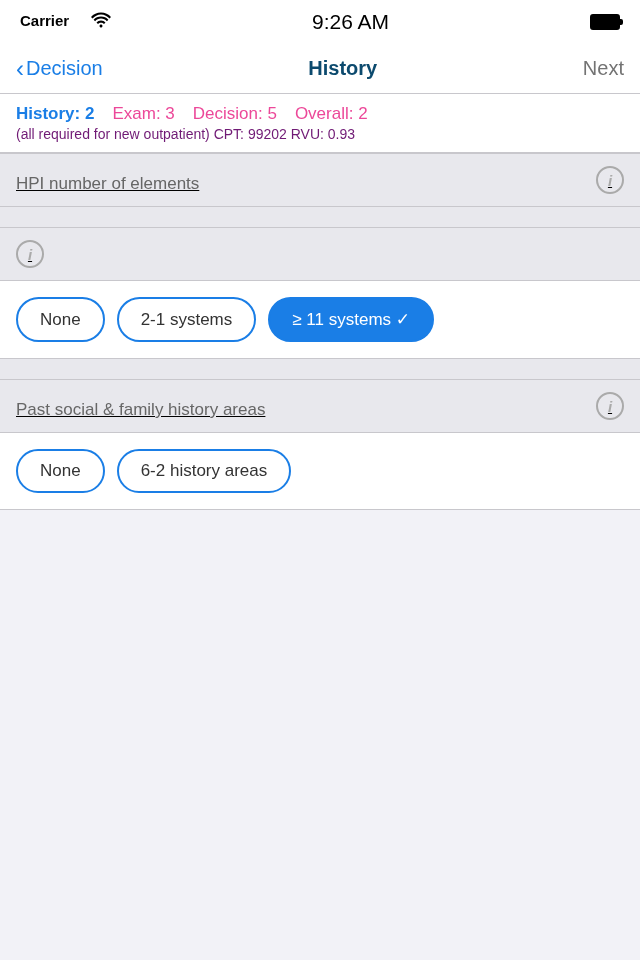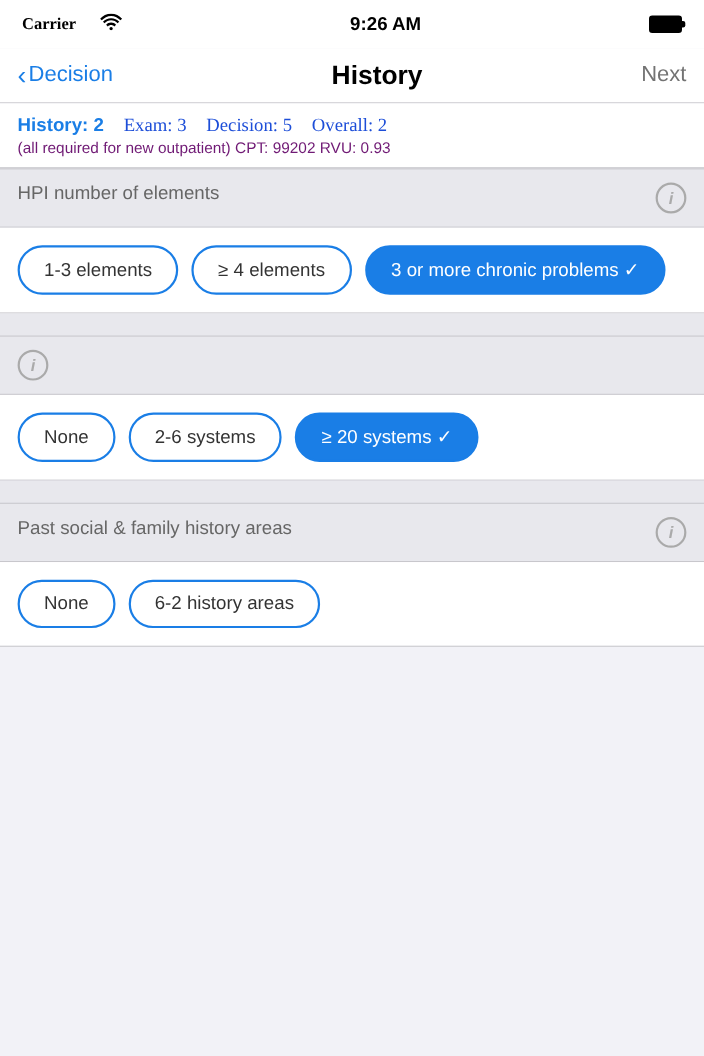--- a/index.html
+++ b/index.html
@@ -17,21 +17,21 @@
       background: #fff;
       height: 44px;
       display: flex;
       align-items: center;
       justify-content: space-between;
       padding: 0 20px;
       font-size: 17px;
       font-weight: 600;
     }
     .status-carrier { font-size: 15px; font-weight: 600; }
-    .status-time { font-size: 17px; font-weight: 700; }
+    .status-time { font-size: 21px; font-weight: 400; }
     .status-battery {
       width: 30px;
       height: 16px;
       border: 2px solid #000;
       border-radius: 3px;
       position: relative;
       background: #000;
     }
     .status-battery::after {
       content: '';
@@ -63,23 +63,23 @@
       text-decoration: none;
       cursor: pointer;
     }
     .nav-back-chevron {
       font-size: 24px;
       margin-right: 2px;
       color: #1a7ee6;
       font-weight: 300;
     }
     .nav-title {
-      font-size: 24px;
+      font-size: 20px;
       font-weight: 700;
-      color: #000000;
+      color: #0c4a6e;
     }
     .nav-next {
       color: #737373;
       font-size: 20px;
       font-weight: 400;
       cursor: pointer;
     }
 
     
     .summary-bar {
@@ -91,39 +91,39 @@
       display: flex;
       align-items: center;
       gap: 18px;
       font-size: 17px;
     }
     .summary-label {
       color: #1a7ee6;
       font-weight: 600;
     }
     .summary-item {
-      color: #1d4ed8;
-      font-weight: 400;
-      font-family: Liberation Serif, serif;
+      color: #ec4899;
+      font-weight: 400;
     }
     .summary-row2 {
       font-size: 14px;
       color: #701a75;
       margin-top: 2px;
     }
 
     
     .section-header {
       background: #e8e8ed;
       padding: 12px 16px;
       display: flex;
-      align-items: flex-start;
+      align-items: flex-end;
       justify-content: space-between;
       border-top: 1px solid #c8c7cc;
       border-bottom: 1px solid #c8c7cc;
+      text-decoration: underline;
     }
     .section-title {
       font-size: 17px;
       color: #666;
       font-weight: 400;
     }
     .info-icon {
       width: 28px;
       height: 28px;
       border-radius: 50%;
@@ -171,21 +171,21 @@
 
     .spacer {
       height: 20px;
       background: #e8e8ed;
     }
   </style>
 </head>
 <body>
 
 <div class="status-bar">
-  <div style="display:flex; align-items:center; gap:22px;font-family:Liberation Serif, serif;">
+  <div style="display:flex; align-items:flex-start; gap:22px;">
     <span class="status-carrier">Carrier</span>
     <span>
       <svg width="20" height="16" viewBox="0 0 20 16">
         <path d="M10 12.5c-.8 0-1.5.7-1.5 1.5s.7 1.5 1.5 1.5 1.5-.7 1.5-1.5-.7-1.5-1.5-1.5z" fill="#000"></path>
         <path d="M10 8.5c-1.8 0-3.4.8-4.5 2l1.5 1.5c.8-.8 1.9-1.3 3-1.3s2.2.5 3 1.3l1.5-1.5C13.4 9.3 11.8 8.5 10 8.5z" fill="#000"></path>
         <path d="M10 4.5C7.1 4.5 4.5 5.7 2.6 7.7l1.5 1.5C5.6 7.5 7.7 6.5 10 6.5s4.4 1 5.9 2.7l1.5-1.5C15.5 5.7 12.9 4.5 10 4.5z" fill="#000"></path>
         <path d="M10 .5C6 .5 2.4 2.2 0 5l1.5 1.5C3.6 4.2 6.6 2.5 10 2.5s6.4 1.7 8.5 4l1.5-1.5C17.6 2.2 14 .5 10 .5z" fill="#000"></path>
       </svg>
     </span>
   </div>
@@ -212,43 +212,35 @@
   <div class="summary-row2">(all required for new outpatient)   CPT: 99202  RVU: 0.93</div>
 </div>
 
 <div>
   <div class="section-header">
     <span class="section-title">HPI number of elements</span>
     <div class="info-icon">
       <span>i</span>
     </div>
   </div>
-  <div class="button-group">
-    <button class="option-btn unselected">1-3 elements</button>
-    <button class="option-btn unselected">≥ 4 elements</button>
-    <button class="option-btn selected">
-      <span>3 or more chronic problems</span>
-      <span> ✓</span>
-    </button>
-  </div>
 </div>
 
 <div class="spacer"></div>
 
 <div>
   <div class="section-header">
     <div class="info-icon">
       <span>i</span>
     </div>
   </div>
   <div class="button-group">
     <button class="option-btn unselected">None</button>
-    <button class="option-btn unselected">2-6 systems</button>
+    <button class="option-btn unselected">2-1 systems</button>
     <button class="option-btn selected">
-      <span>≥ 20 systems</span>
+      <span>≥ 11 systems</span>
       <span> ✓</span>
     </button>
   </div>
 </div>
 
 <div class="spacer"></div>
 
 <div>
   <div class="section-header">
     <span class="section-title">Past social &amp; family history areas</span>

